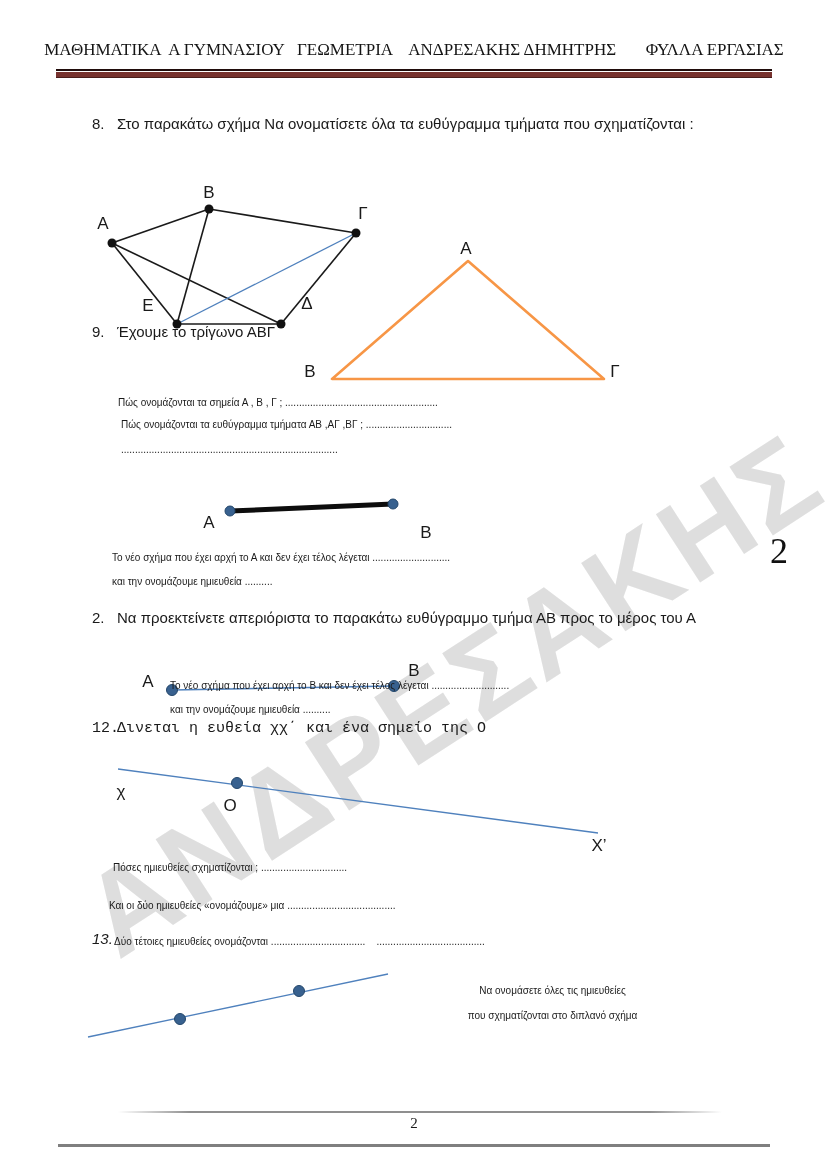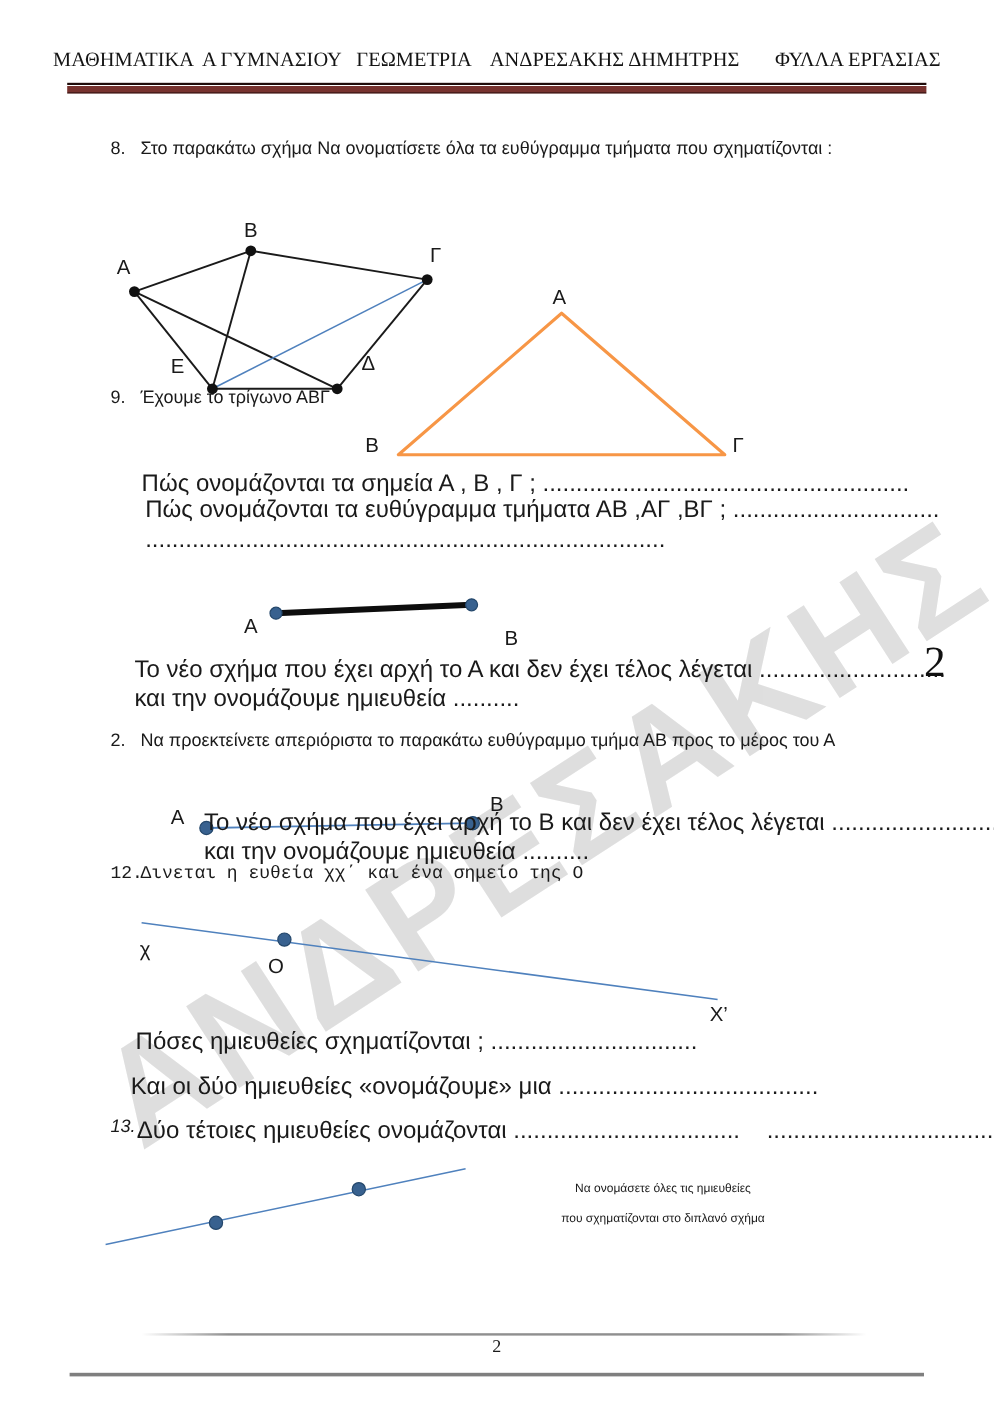--- a/index.html
+++ b/index.html
@@ -19,21 +19,21 @@
     position:absolute; top:40px; left:0; width:100%; text-align:center;
     font-family:"Liberation Serif", serif; font-weight:400; font-size:17px;
     white-space:pre; z-index:2; color:#141414;
   }
   .header-rule {
     position:absolute; top:69px; left:56px; width:716px; height:9px; z-index:2;
     background:linear-gradient(to bottom,#200c0b 0 2px,#ffffff 2px 3px,#77322e 3px 8px,#4a1d1b 8px 9px);
   }
   .q { position:absolute; display:flex; font-size:15px; line-height:20px; z-index:2; }
   .qnum { flex:none; width:25px; }
-  .ans { position:absolute; font-size:20px; line-height:20px; z-index:2; white-space:pre; }
+  .ans { position:absolute; font-size:10px; line-height:20px; z-index:2; white-space:pre; }
   .fig { position:absolute; z-index:1; }
   .fig svg { position:absolute; left:0; top:0; }
   .ptlabel {
     position:absolute; transform:translate(-50%,-50%);
     font-size:17px; line-height:17px; color:#1a1a1a; z-index:3; white-space:nowrap;
   }
   .caption { position:absolute; z-index:2; font-size:10px; line-height:25px; text-align:center; }
   .footer-thin {
     position:absolute; left:118px; top:1111px; width:604px; height:2px; z-index:2;
     background:linear-gradient(to right, rgba(140,140,140,0), #8f8f8f 12%, #8f8f8f 88%, rgba(140,140,140,0));

